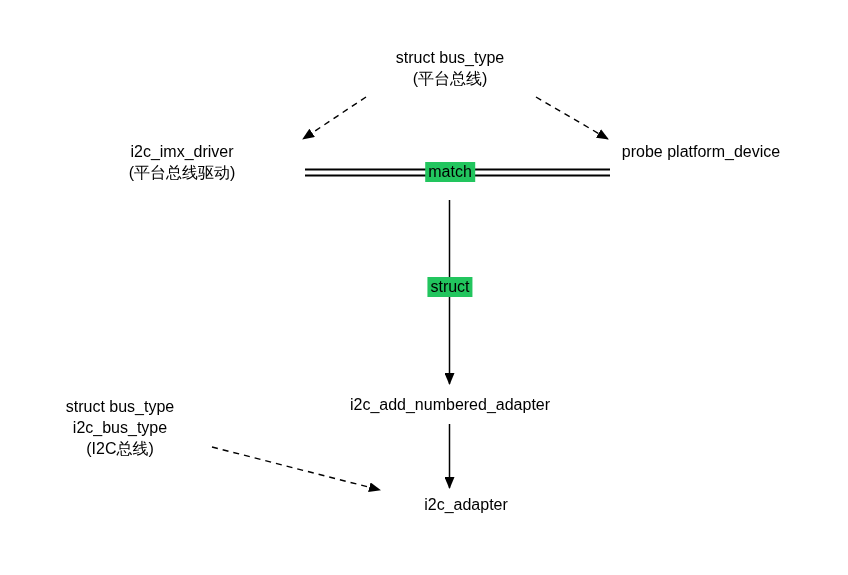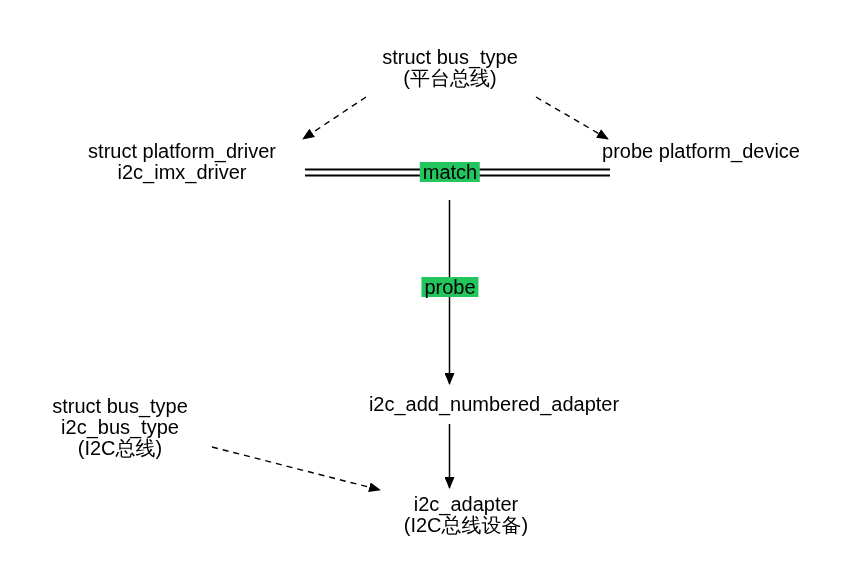--- a/index.html
+++ b/index.html
@@ -6,21 +6,21 @@
     margin: 0;
     padding: 0;
     background: #ffffff;
   }
   .canvas {
     position: relative;
     width: 848px;
     height: 575px;
     background: #ffffff;
     font-family: "Liberation Sans", "DejaVu Sans", sans-serif;
-    font-size: 20px;
+    font-size: 16px;
     color: #000000;
     overflow: hidden;
   }
   .edges-svg {
     position: absolute;
     left: 0;
     top: 0;
     width: 848px;
     height: 575px;
   }
@@ -65,40 +65,39 @@
 
     <line x1="212" y1="447" x2="380" y2="490" stroke="#000000" stroke-width="1.4" stroke-dasharray="6 5" marker-end="url(#arrowhead)"></line>
   </svg>
 
   <div class="node" style="left:450px; top:47px;">
     <div>struct bus_type</div>
     <div>(平台总线)</div>
   </div>
 
   <div class="node" style="left:182px; top:141px;">
-    <div>struct platform_driver</div>
     <div>i2c_imx_driver</div>
+    <div>(平台总线驱动)</div>
   </div>
 
   <div class="node" style="left:701px; top:141px;">
     <div>probe platform_device</div>
   </div>
 
   <div class="edge-label" style="left:450px; top:172px;">match</div>
 
-  <div class="edge-label" style="left:450px; top:287px;">probe</div>
+  <div class="edge-label" style="left:450px; top:287px;">struct</div>
 
-  <div class="node" style="left:450px; top:394px;margin-left:44px;">
+  <div class="node" style="left:450px; top:394px;">
     <div>i2c_add_numbered_adapter</div>
   </div>
 
   <div class="node" style="left:120px; top:396px;">
     <div>struct bus_type</div>
     <div>i2c_bus_type</div>
     <div>(I2C总线)</div>
   </div>
 
   <div class="node" style="left:450px; top:494px;margin-left:16px;">
     <div>i2c_adapter</div>
-    <div>(I2C总线设备)</div>
   </div>
 
 </div>
 
 </body></html>

